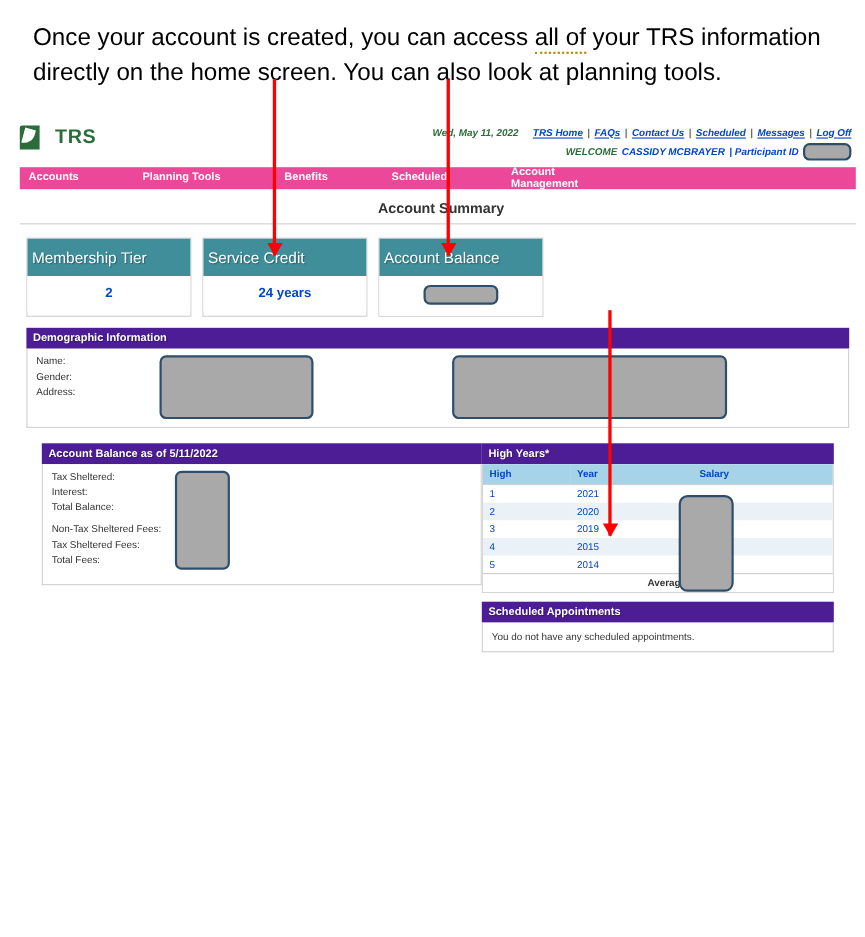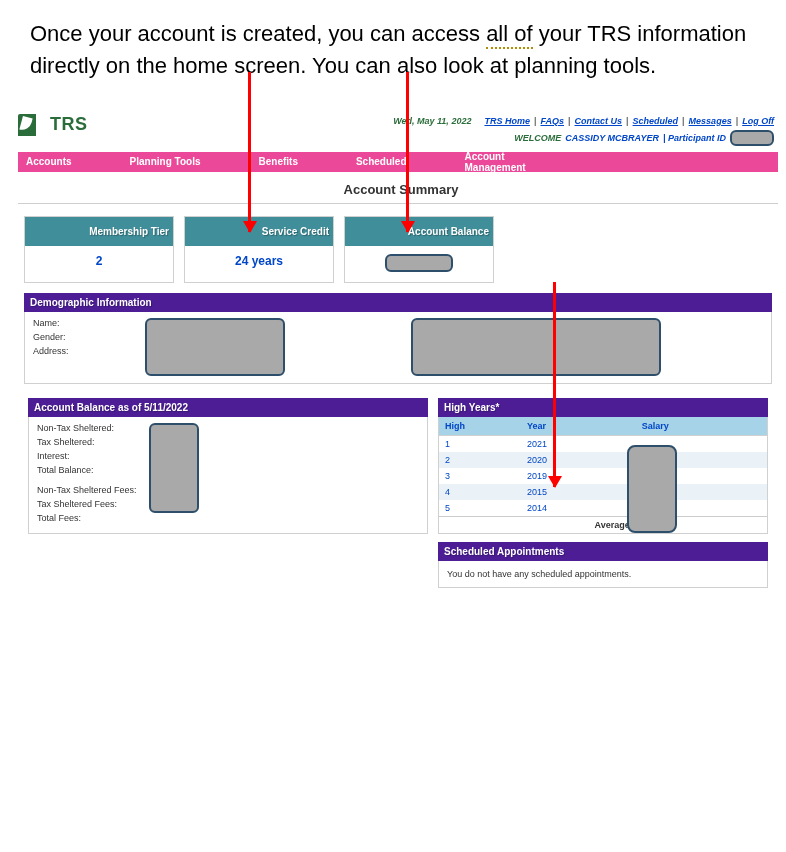--- a/index.html
+++ b/index.html
@@ -123,23 +123,23 @@
     gap:10px;
     margin: 12px 0 10px 6px;
   }
   .tile {
     width:150px;
     border:1px solid #d0d0d0;
   }
   .tile-head {
     background:#3f8e9a;
     color:#fff;
-    font-size:10px;
-    font-weight:bold;
-    text-align:right;
+    font-size:14px;
+    font-weight:normal;
+    text-align:left;
     padding:9px 4px;
     text-shadow: 1px 1px 1px rgba(0,0,0,0.3);
   }
   .tile-body {
     text-align:center;
     color:#0046c8;
     font-weight:bold;
     font-size:12px;
     padding:8px 4px 10px;
     background:#fff;
@@ -167,22 +167,21 @@
     position: relative;
   }
   
   .demo-rows .row { margin-bottom:4px;}
   .demo-redact1 { position:absolute; left:120px; top:6px; width:140px; height:58px;}
   .demo-redact2 { position:absolute; left:386px; top:6px; width:250px; height:58px;}
   .demo-body { min-height:72px; }
   
   .twocol {
     display:flex;
-    gap:10px;
-    margin: 0 10px;
+    margin: 0 20px;
   }
   .leftcol { flex: 0 0 400px; }
   .rightcol { flex: 1; }
   .twocol .section { margin-left:0; margin-right:0;}
   
   .bal-body { min-height:110px;}
   .bal-rows .row { margin-bottom:4px;}
   .bal-rows .gap { height:6px;}
   .bal-redact { position:absolute; left:120px; top:6px; width:50px; height:90px;}
   
@@ -300,21 +299,20 @@
       <div class="redact-pill demo-redact2"></div>
     </div>
   </div>
 
   <div class="twocol">
     <div class="leftcol">
       <div class="section">
         <div class="section-bar">Account Balance as of 5/11/2022</div>
         <div class="section-body bal-body">
           <div class="bal-rows">
-            <div class="row">Non-Tax Sheltered:</div>
             <div class="row">Tax Sheltered:</div>
             <div class="row">Interest:</div>
             <div class="row">Total Balance:</div>
             <div class="gap"></div>
             <div class="row">Non-Tax Sheltered Fees:</div>
             <div class="row">Tax Sheltered Fees:</div>
             <div class="row">Total Fees:</div>
           </div>
           <div class="redact-pill bal-redact"></div>
         </div>

